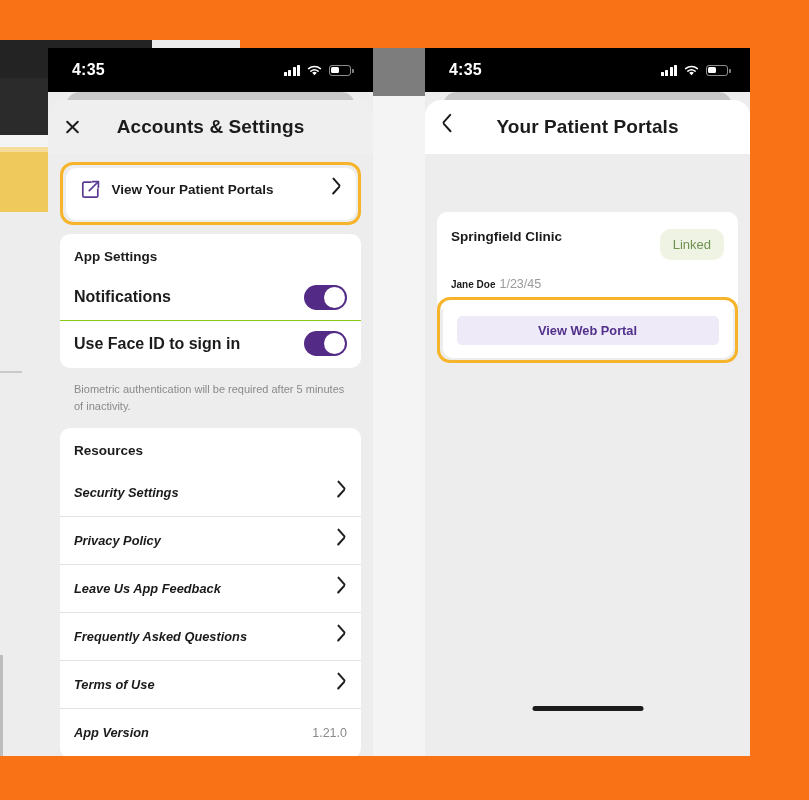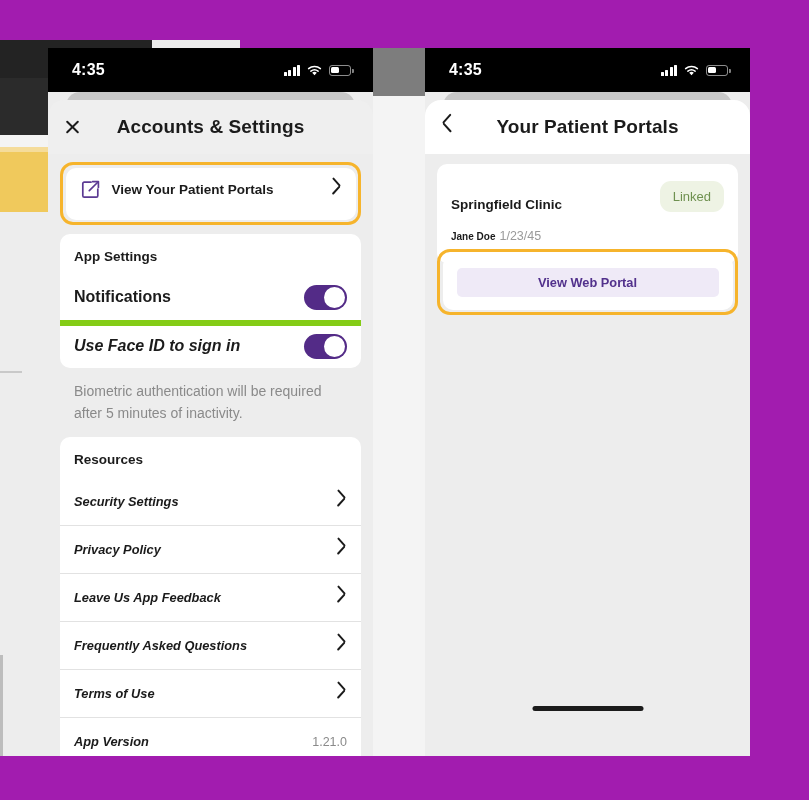--- a/index.html
+++ b/index.html
@@ -2,21 +2,21 @@
 <html><head>
 <meta charset="utf-8">
 <style>
   * { margin:0; padding:0; box-sizing:border-box; }
   html, body {
     width:809px; height:800px;
     background:#000000;
     font-family:"Liberation Sans", sans-serif;
     overflow:hidden;
   }
-  #root { position:relative; width:809px; height:800px; background:#a21caf; }
+  #root { position:relative; width:809px; height:800px; background:#f97316; }
 
   
   .bg-layer { position:absolute; left:0; top:40px; width:240px; height:716px; background:#ededed; }
   .bg-dark-bar { position:absolute; left:0; top:40px; width:152px; height:95px; background:#2b2b2b; }
   .bg-dark-bar2 { position:absolute; left:0; top:40px; width:152px; height:38px; background:#232323; }
   .bg-white-strip { position:absolute; left:0; top:135px; width:152px; height:12px; background:#f4f4f4; }
   .bg-yellow { position:absolute; left:0; top:147px; width:152px; height:65px; background:#f0c95c; }
   .bg-yellow-top { position:absolute; left:0; top:147px; width:152px; height:5px; background:#f5dc9a; }
   .bg-divider { position:absolute; left:0; top:371px; width:22px; height:2px; background:#c9c9c9; }
   .bg-leftline { position:absolute; left:0; top:655px; width:3px; height:101px; background:#bdbdbd; }
@@ -86,36 +86,36 @@
   .chev { margin-left:auto; position:relative; width:12px; height:20px; flex:0 0 12px; }
   .chev::before, .chev::after { content:""; position:absolute; right:2px; width:11px; height:2.4px; background:#1b1b1b; border-radius:1.4px; }
   .chev::before { top:5.5px; transform:rotate(48deg); transform-origin:right center; }
   .chev::after  { top:5.5px; transform:rotate(-48deg); transform-origin:right center; }
   .row-label { font-size:13.5px; font-weight:bold; color:#1b1b1b; }
 
   .section { margin-top:9px; padding:0 0 2px 0; }
   .section-title { font-size:13.5px; font-weight:bold; color:#1b1b1b; padding:15px 14px 10px 14px; }
 
   .setting-row { display:flex; align-items:center; justify-content:space-between; height:46px; padding:0 14px; cursor:pointer; }
-  .setting-row + .setting-row { border-top:6px solid #84cc16;font-style:italic; }
+  .setting-row + .setting-row { border-top:1px solid #84cc16; }
   .setting-label { font-size:16px; font-weight:bold; color:#1b1b1b; }
   .toggle { width:43px; height:25px; border-radius:13px; background:#532b87; position:relative; cursor:pointer; flex:0 0 43px; }
   .toggle i { position:absolute; top:2px; right:2px; width:21px; height:21px; border-radius:50%; background:#fff; }
 
-  .note { font-size:14px; color:#8a8a8a; line-height:1.55; padding:13px 14px 4px 14px; }
+  .note { font-size:11px; color:#8a8a8a; line-height:1.55; padding:13px 14px 4px 14px; }
 
   .link-row { display:flex; align-items:center; height:48px; padding:0 14px; cursor:pointer; border-top:1px solid #e2e2e2; }
   .link-row.first { border-top:none; }
   .link-label { font-size:12.8px; font-weight:bold; color:#1b1b1b;font-style:italic; }
   .version-value { margin-left:auto; font-size:12.5px; color:#8a8a8a;text-align:right; }
 
   
   .r-body { padding:10px 12px 0 12px; }
   .portal-card { background:#fff; border-radius:10px; padding:0; }
-  .clinic-row { display:flex; align-items:flex-end; justify-content:space-between; padding:17px 14px 0 14px; }
+  .clinic-row { display:flex; align-items:flex-start; justify-content:space-between; padding:17px 14px 0 14px;margin-top:48px; }
   .clinic-name { font-size:13.5px; font-weight:bold; color:#1b1b1b; }
   .badge { background:#eef3e4; color:#6f9150; font-size:13px; padding:8px 13px; border-radius:11px; }
   .patient-row { padding:14px 14px 18px 14px; }
   .patient-name { font-size:10px; font-weight:bold; color:#1b1b1b; }
   .patient-dob { font-size:12.5px; color:#9a9a9a; margin-left:4px; }
   .pc-divider { height:1px; background:#e6e6e6; margin:0 14px; }
   .web-btn-card { background:#fff; border-radius:10px; padding:13px 14px; }
   .web-btn { height:29px; background:#efeaf7; border-radius:5px; display:flex; align-items:center; justify-content:center; cursor:pointer; }
   .web-btn span { font-size:12.8px; font-weight:bold; color:#52318c; }
 

